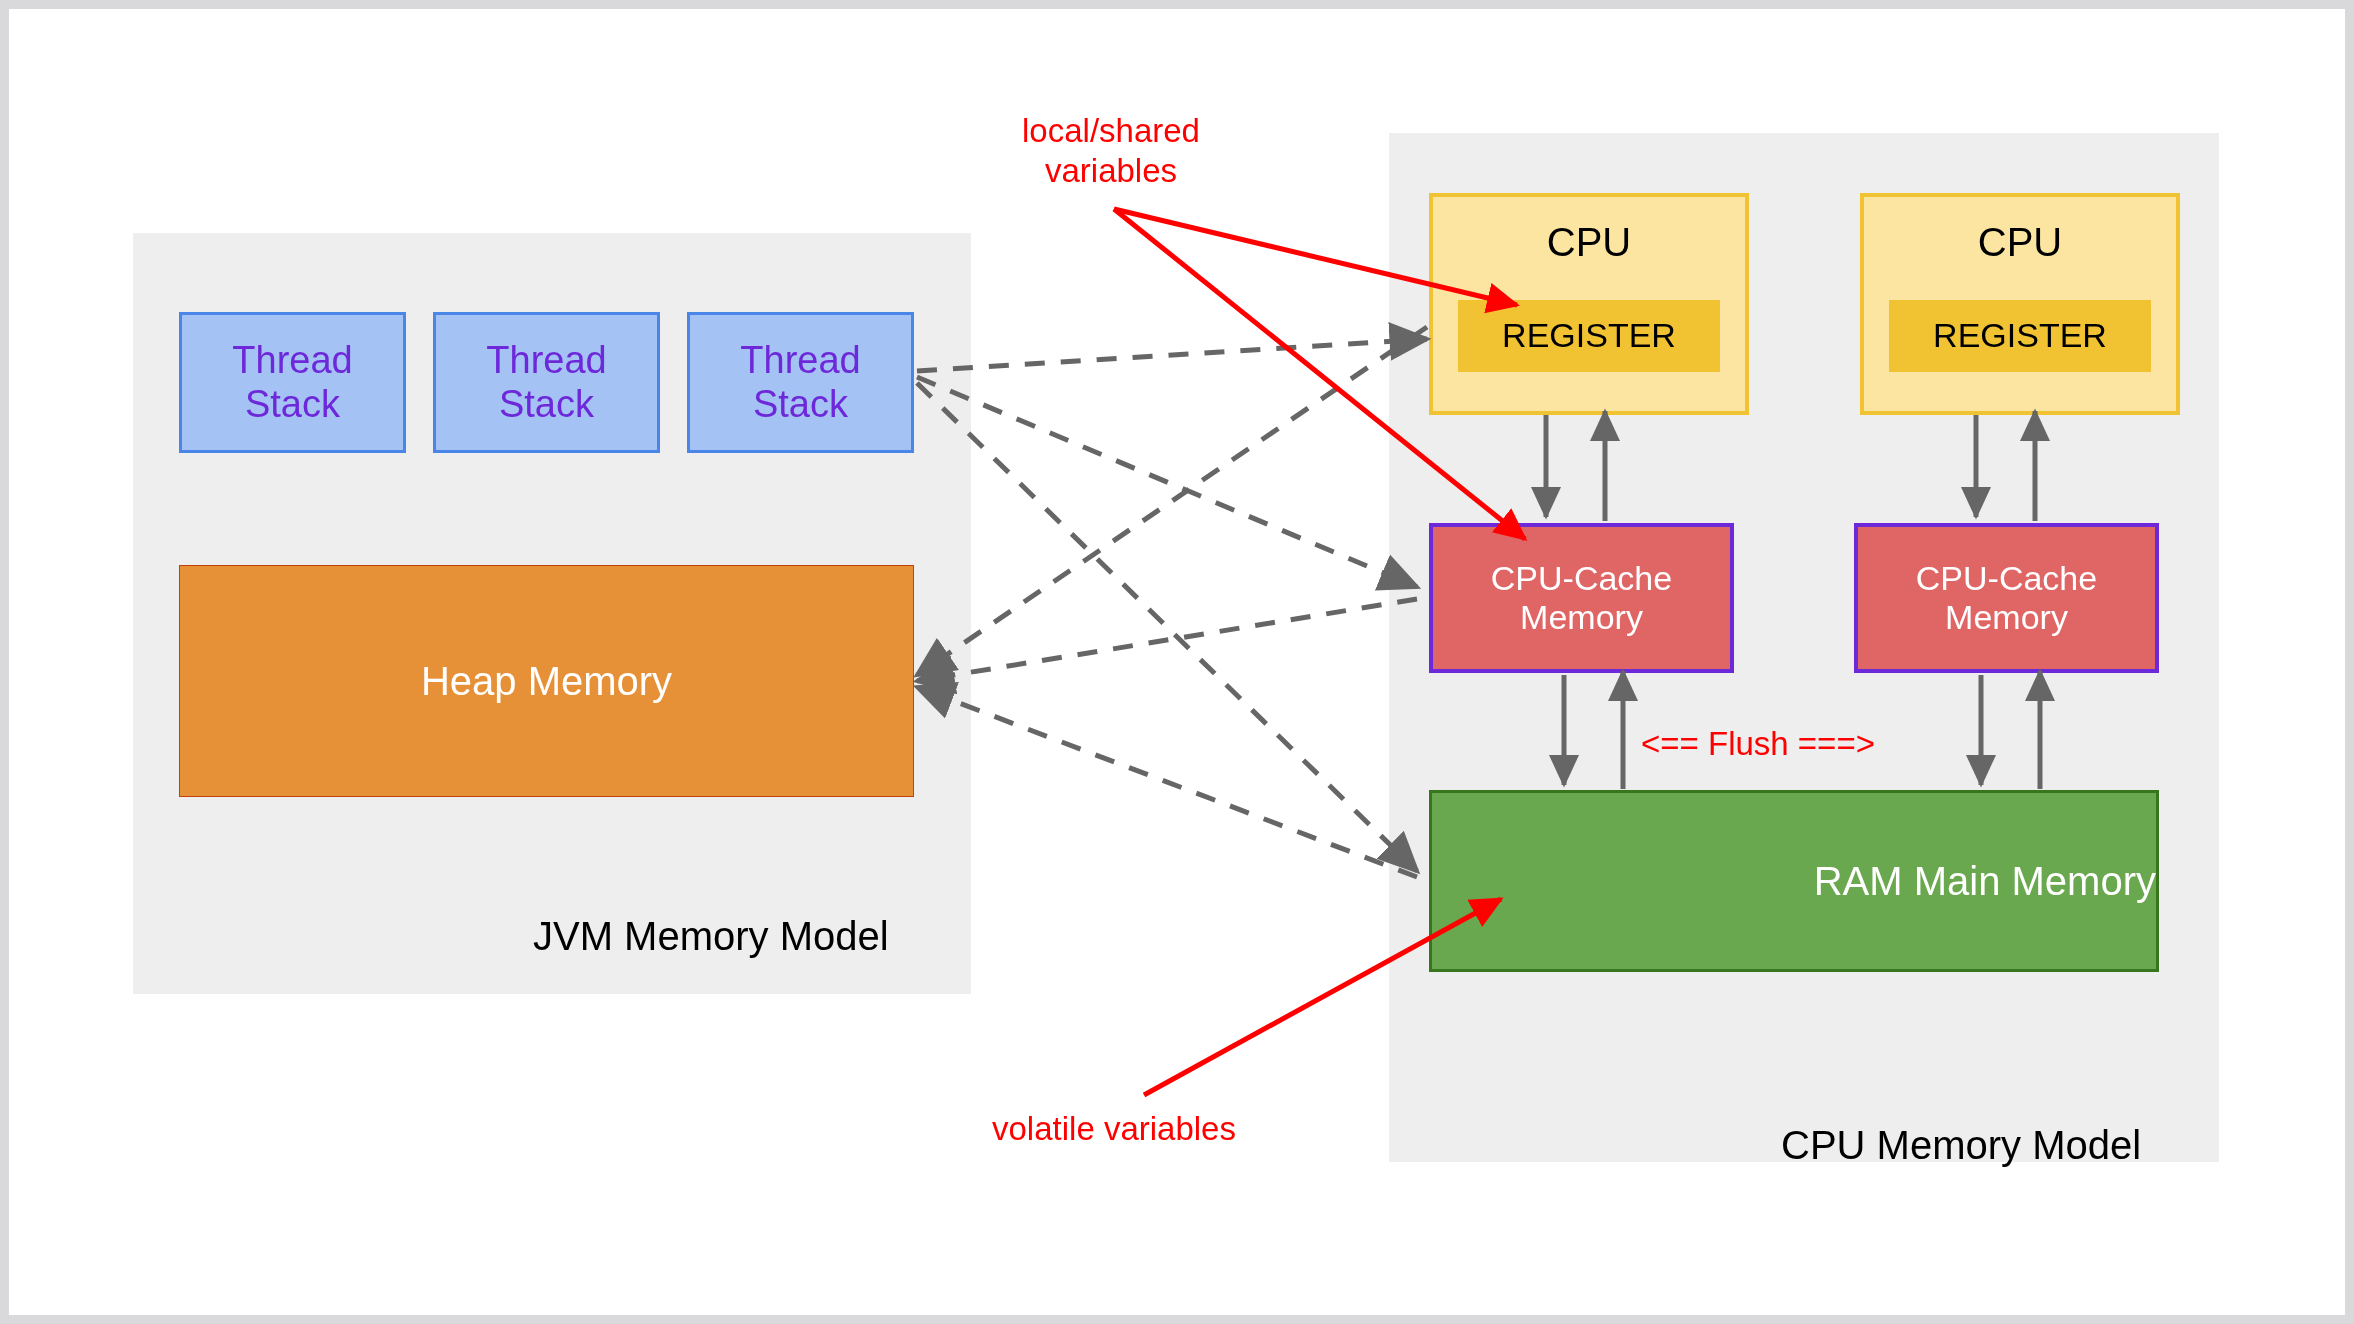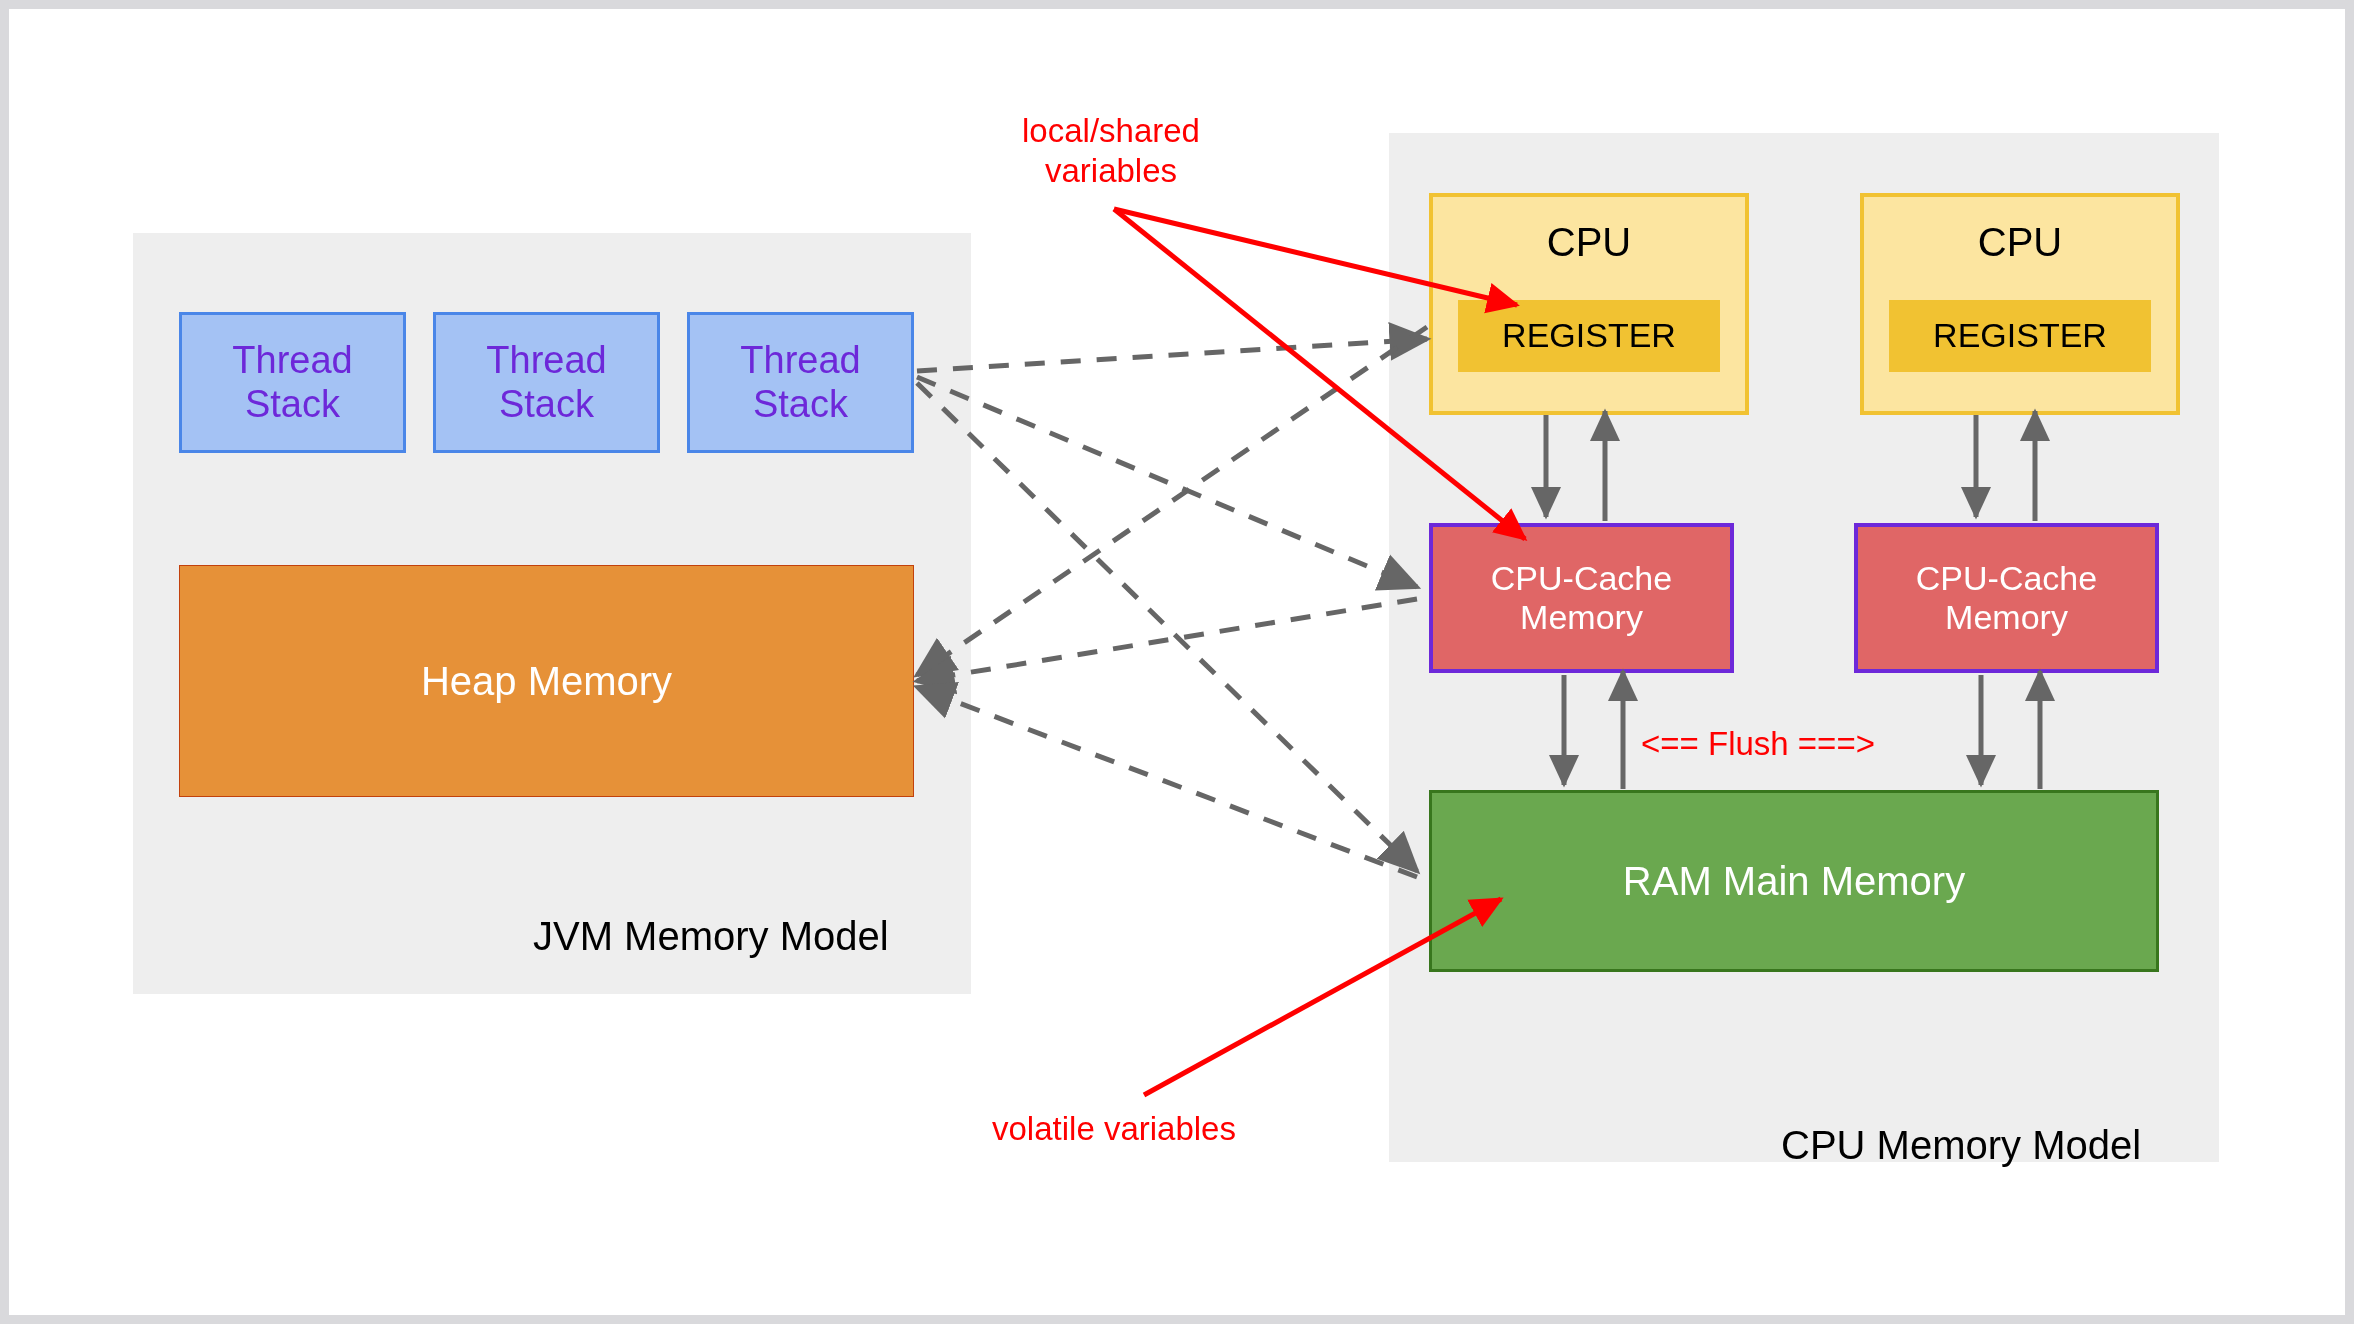--- a/index.html
+++ b/index.html
@@ -145,21 +145,21 @@
   </div>
 
   <div class="box cache" style="left:1420px; top:514px; width:305px; height:150px;">
     <span><span>CPU-Cache</span><br><span>Memory</span></span>
   </div>
 
   <div class="box cache" style="left:1845px; top:514px; width:305px; height:150px;">
     <span><span>CPU-Cache</span><br><span>Memory</span></span>
   </div>
 
-  <div class="box ram" style="left:1420px; top:781px; width:730px; height:182px;">
+  <div class="box ram" style="left:1420px; top:781px; width:730px; height:182px;justify-content:flex-end;">
     <span>RAM Main Memory</span>
   </div>
 
   <div class="flush" style="left:1632px; top:716px;">&lt;== Flush ===&gt;</div>
 
   <div class="panel-label" style="left:1772px; top:1114px;">CPU Memory Model</div>
 
   <div class="ann" style="left:952px; top:102px; width:300px;">local/shared
 variables</div>
 

